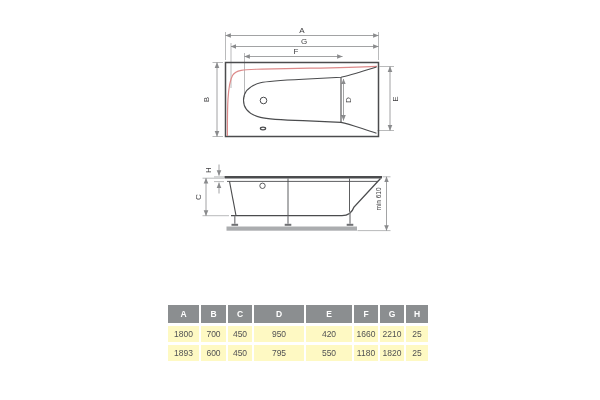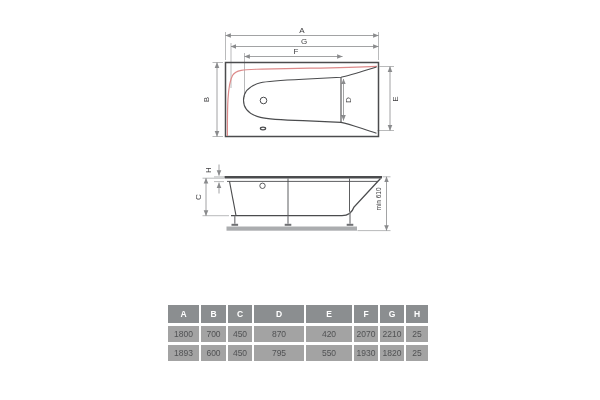--- a/index.html
+++ b/index.html
@@ -19,21 +19,21 @@
     display:grid;
     grid-template-columns:31px 25px 24px 50px 46px 24px 24px 22px;
     grid-template-rows:18px 16px 16px;
     column-gap:2px;row-gap:3px;background:#ffffff;
   }
   .hd{
     background:#8b8e90;color:#ffffff;font-weight:bold;font-size:8.5px;
     display:flex;align-items:center;justify-content:center;
   }
   .cell{
-    background:#a3a3a3;color:#515254;font-size:8.5px;
+    background:#fef9c3;color:#515254;font-size:8.5px;
     display:flex;align-items:center;justify-content:center;
   }
 </style>
 </head>
 <body>
 
 <svg width="600" height="400" viewBox="0 0 600 400">
   <defs>
     <marker id="arr" markerWidth="7" markerHeight="7" refX="5.4" refY="3" orient="auto-start-reverse" markerUnits="userSpaceOnUse">
       <path d="M0,0.7 L5.6,3 L0,5.3 z" fill="#8a8b8d"></path>
@@ -119,27 +119,27 @@
   <div class="hd">C</div>
   <div class="hd">D</div>
   <div class="hd">E</div>
   <div class="hd">F</div>
   <div class="hd">G</div>
   <div class="hd">H</div>
 
   <div class="cell">1800</div>
   <div class="cell">700</div>
   <div class="cell">450</div>
-  <div class="cell">870</div>
+  <div class="cell">950</div>
   <div class="cell">420</div>
-  <div class="cell">2070</div>
+  <div class="cell">1660</div>
   <div class="cell">2210</div>
   <div class="cell">25</div>
 
   <div class="cell">1893</div>
   <div class="cell">600</div>
   <div class="cell">450</div>
   <div class="cell">795</div>
   <div class="cell">550</div>
-  <div class="cell">1930</div>
+  <div class="cell">1180</div>
   <div class="cell">1820</div>
   <div class="cell">25</div>
 </div>
 
 </body></html>

